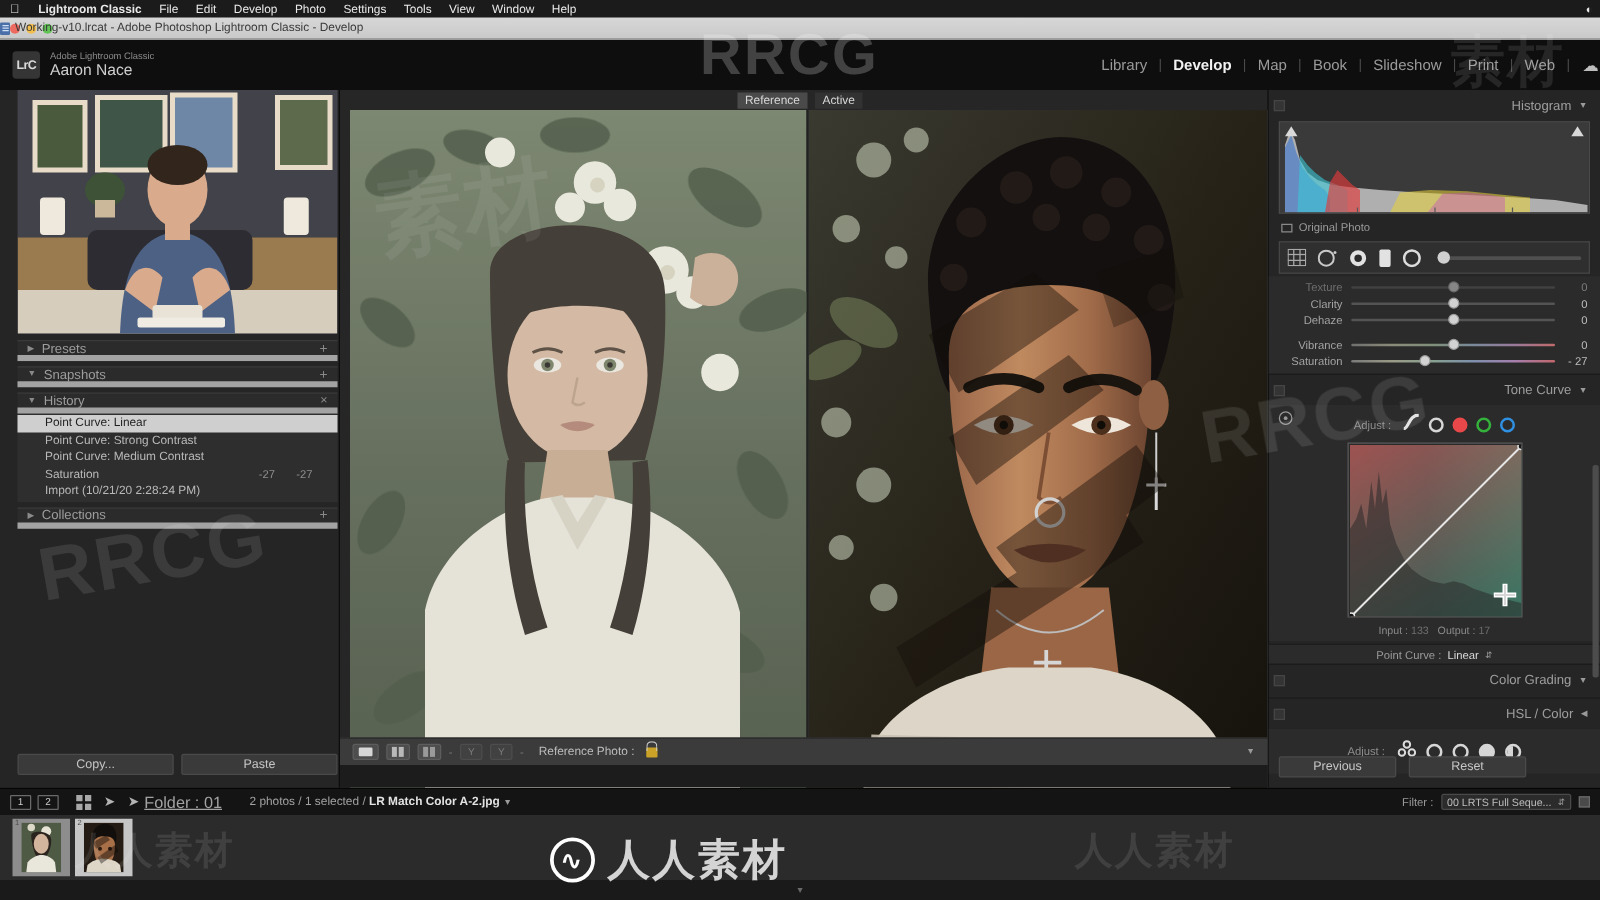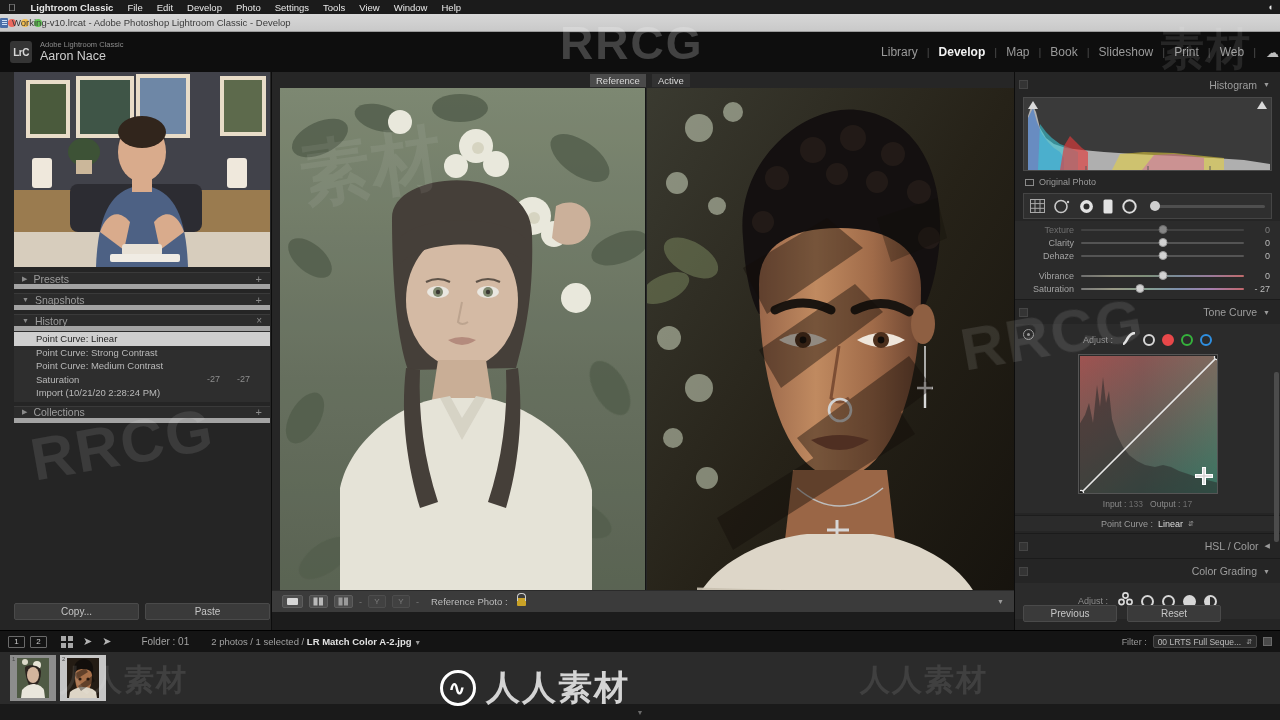--- a/index.html
+++ b/index.html
@@ -238,21 +238,21 @@
     border-top:1px solid #000;
   }
   .fsbox{
     width:17px;height:12px;border:1px solid #6a6a6a; display:flex;align-items:center;justify-content:center;
     font-size:8px; color:#cfcfcf; margin-left:8px; border-radius:1px;
   }
   .grid4{ margin-left:14px; display:grid; grid-template-columns:repeat(2,5px); grid-template-rows:repeat(2,5px);
           gap:2px; }
   .grid4 i{ background:#a8a8a8; display:block; }
   .arrw{ margin-left:10px; font-size:11px; color:#b4b4b4; }
-  .fsinfo{ margin-left:30px; font-size:10px; color:#a2a2a2; }
+  .fsinfo{ margin-left:4px; font-size:13px; color:#a2a2a2;text-decoration:underline; }
   .fsinfo2{ margin-left:22px; font-size:9.5px; color:#a2a2a2; }
   .fsinfo2 b{ color:#e2e2e2; font-weight:bold; }
   .fsright{ margin-left:auto; display:flex; align-items:center; gap:6px; padding-right:8px; font-size:9px;}
   .filterbox{
     background:#2b2b2b; border:1px solid #4a4a4a; height:13px; padding:0 4px;
     display:flex; align-items:center; gap:5px; font-size:8.5px; color:#bdbdbd; border-radius:2px;
   }
   .filmstrip{
     position:absolute; left:0; top:652px; width:1280px; height:52px; background:#2b2b2b;
     display:flex; align-items:center; padding-left:10px; gap:4px;
@@ -826,30 +826,30 @@
           <span class="dimv">17</span>
         </div>
       </div>
 
       <div class="pcrow">
         <span>Point Curve :</span>
         <span class="pcval">Linear</span>
         <span style="font-size:7px;color:#9a9a9a;">⇵</span>
       </div>
 
+      <div class="rp-head" style="position:relative;border-top:1px solid #1b1b1b;">
+        <span class="sw"></span>
+        <span>Color Grading</span>
+        <span class="tri2">▼</span>
+      </div>
+
       <div class="rp-head" style="position:relative;border-top:1px solid #1b1b1b;margin-top:2px;">
         <span class="sw"></span>
         <span>HSL / Color</span>
         <span class="tri2">◀</span>
-      </div>
-
-      <div class="rp-head" style="position:relative;border-top:1px solid #1b1b1b;">
-        <span class="sw"></span>
-        <span>Color Grading</span>
-        <span class="tri2">▼</span>
       </div>
       <div class="cg-adjust">
         <span class="adjlbl">Adjust :</span>
         <span>
           <svg width="15" height="14" viewBox="0 0 15 14">
             <circle cx="7.5" cy="3.5" r="2.6" fill="none" stroke="#dcdcdc" stroke-width="1.6"></circle>
             <circle cx="3.5" cy="10" r="2.6" fill="none" stroke="#dcdcdc" stroke-width="1.6"></circle>
             <circle cx="11.5" cy="10" r="2.6" fill="none" stroke="#dcdcdc" stroke-width="1.6"></circle>
           </svg>
         </span>

